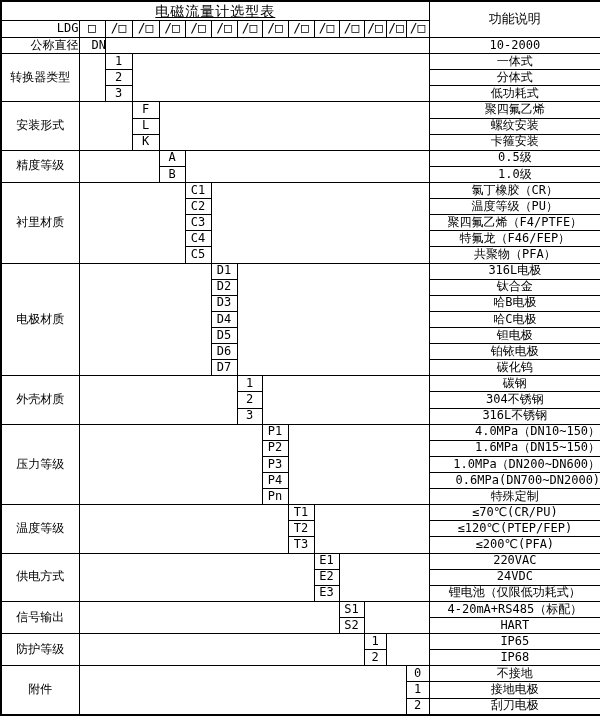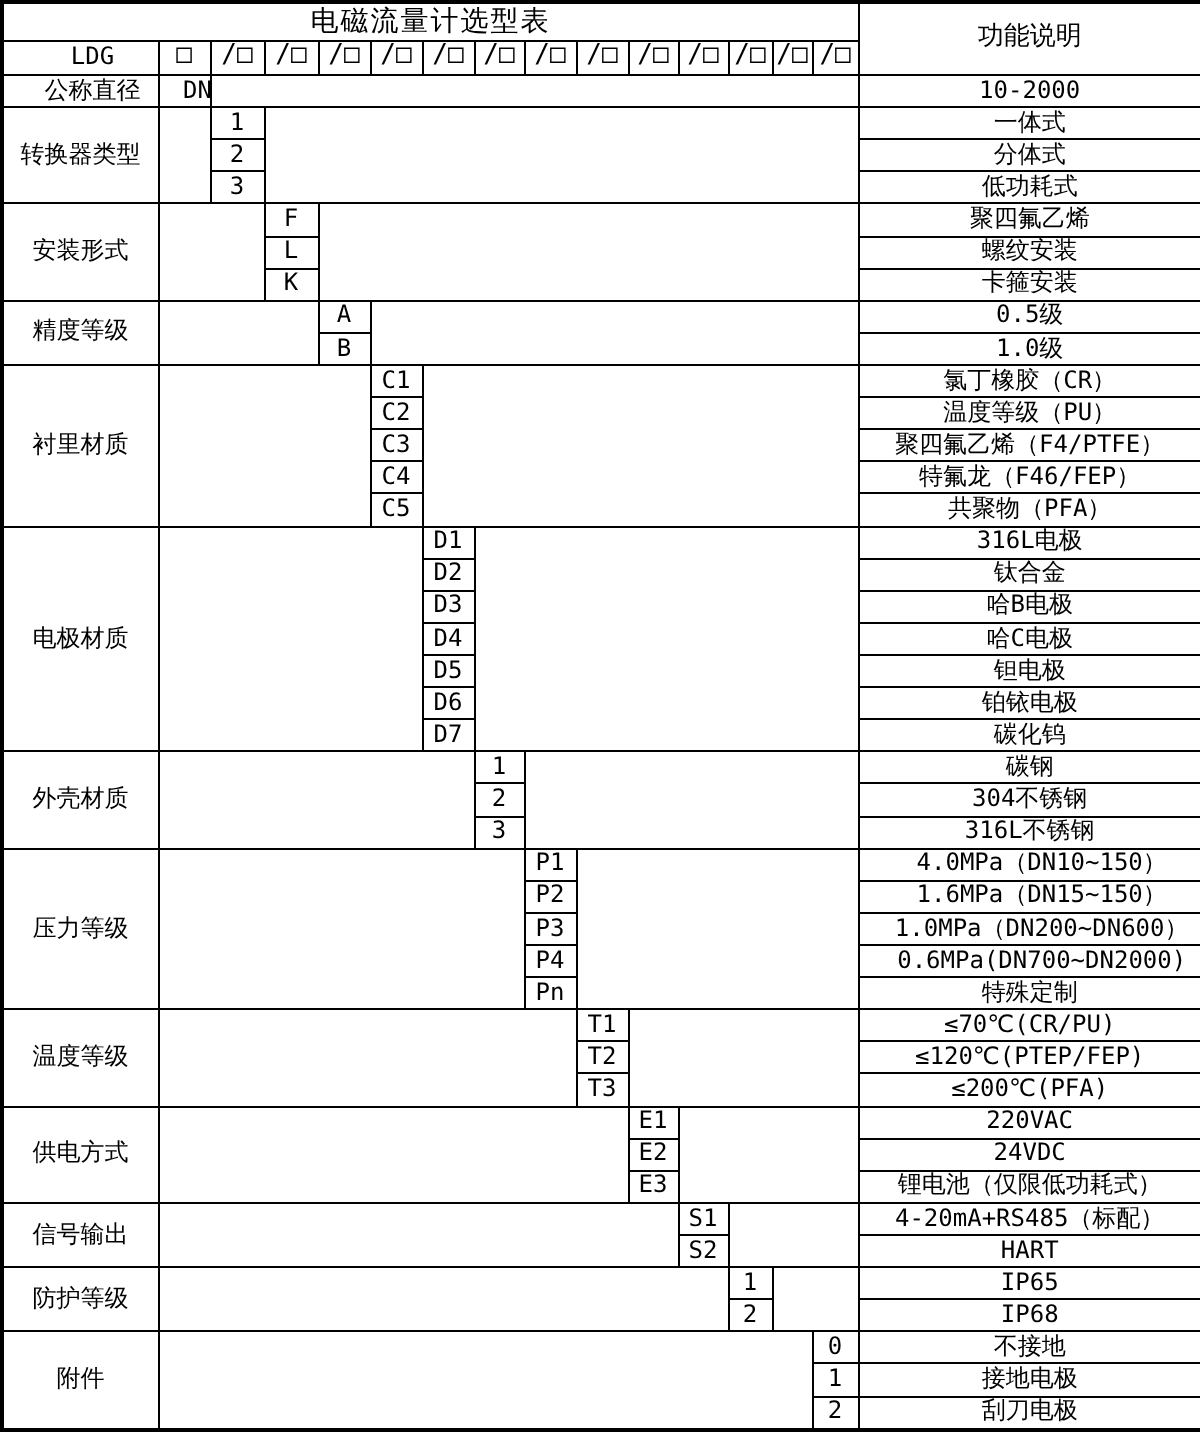--- a/index.html
+++ b/index.html
@@ -1,22 +1,22 @@
 <!DOCTYPE html>
 <html><head>
 <meta charset="utf-8">
 <style>
   html,body{margin:0;padding:0;background:#ffffff;}
   table{border-collapse:collapse;table-layout:fixed;width:600px;height:716px;
         font-family:"DejaVu Sans Mono","DejaVu Sans",monospace;
         font-size:12px;color:#000;background:#fff;border:2px solid #000;}
   td{border:1px solid #000;padding:0;text-align:center;vertical-align:middle;
      overflow:hidden;white-space:nowrap;line-height:1.15;}
-  td.left{text-align:center;padding-left:12px;}
-  td.title{font-size:14px;letter-spacing:1px;}
+  td.left{text-align:right;padding-left:12px;}
+  td.title{font-size:14px;letter-spacing:1px;text-decoration:underline;}
   td.fh{font-size:13px;margin-left:16px;}
   td.slot{font-size:13px;}
 </style>
 </head>
 <body>
 
 <table id="grid">
   <colgroup>
     <col style="width:78px">
       <col style="width:26px">

